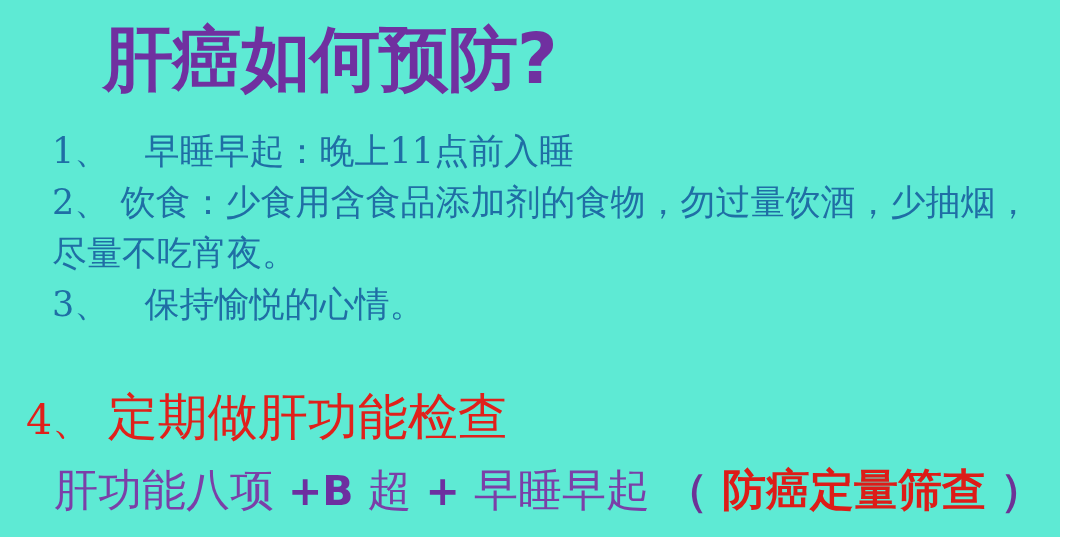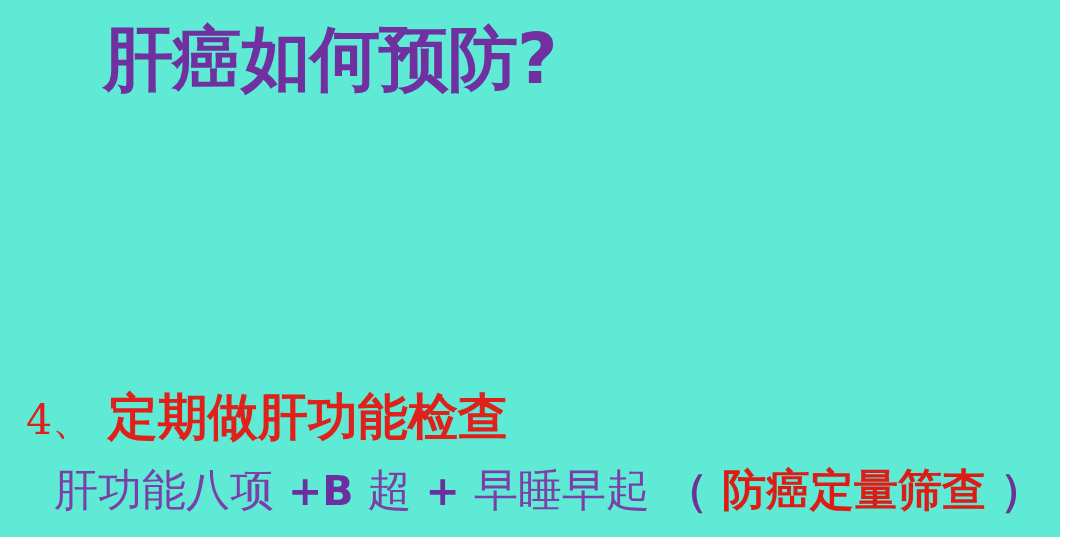--- a/index.html
+++ b/index.html
@@ -65,21 +65,21 @@
     font-size: 46px;
     line-height: 56px;
     white-space: nowrap;
   }
   .red-heading .rh-num {
     font-size: 41px;
     font-weight: normal;
   }
   .red-heading .rh-text {
     font-size: 50px;
-    font-weight: bold;
+    font-weight: normal;
     letter-spacing: 0px;
   }
 
   
   .sub-line {
     position: absolute;
     left: 54px;
     top: 463px;
     font-family: "DejaVu Serif", "Liberation Serif", serif;
     font-size: 44px;
@@ -107,20 +107,40 @@
     margin-top: 28px;
   }
 </style>
 </head>
 <body>
 
 <div id="slide">
 
   <div class="slide-title">肝癌如何预防?</div>
 
+  <div class="body-block">
+
+    <div class="body-line indented">
+      <span>1、</span>
+      <span class="num-gap"></span>
+      <span>早睡早起：晚上11点前入睡</span>
+    </div>
+
+    <div class="body-line indented">
+      <span>2、</span>
+      <span>饮食：少食用含食品添加剂的食物，勿过量饮酒，少抽烟，尽量不吃宵夜。</span>
+    </div>
+
+    <div class="body-line indented">
+      <span>3、</span>
+      <span class="num-gap"></span>
+      <span>保持愉悦的心情。</span>
+    </div>
+
+  </div>
 
   <div class="red-heading">
     <span class="rh-num">4、</span>
     <span class="rh-text">定期做肝功能检查</span>
   </div>
 
   <div class="sub-line">
     <span class="purple">肝功能八项</span>
     <span class="plus-b">+B</span>
     <span class="purple">超</span>

